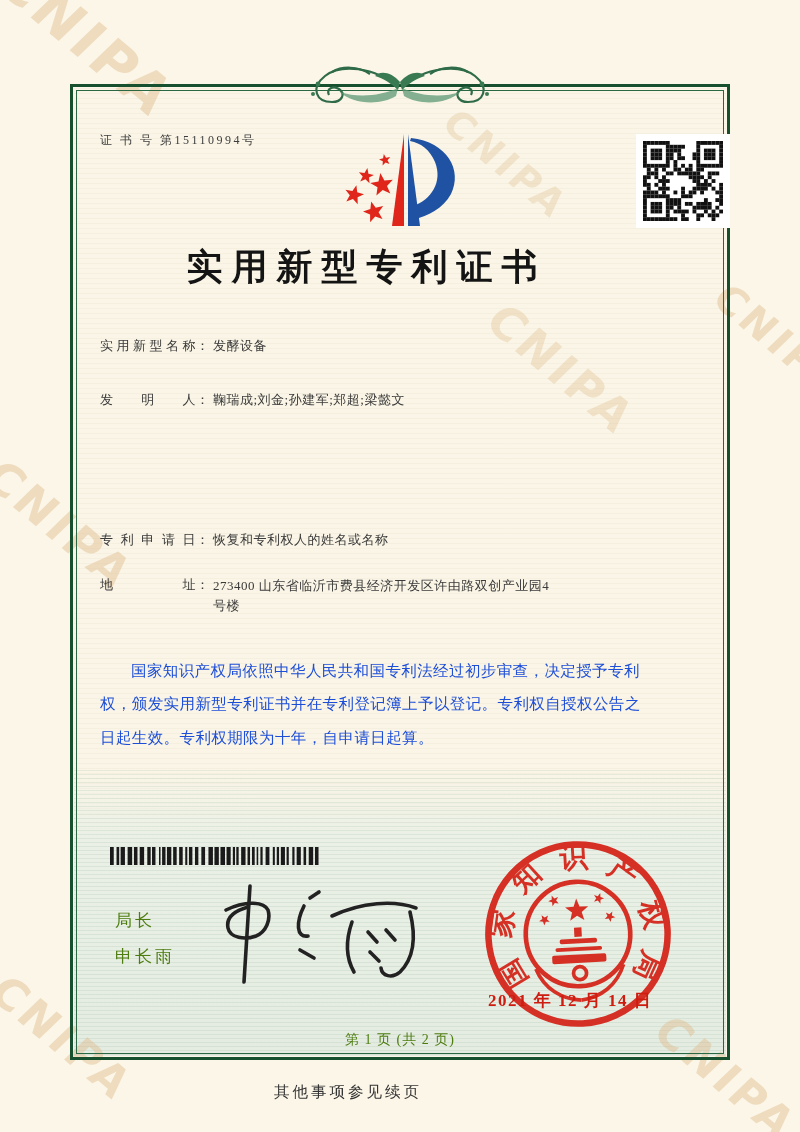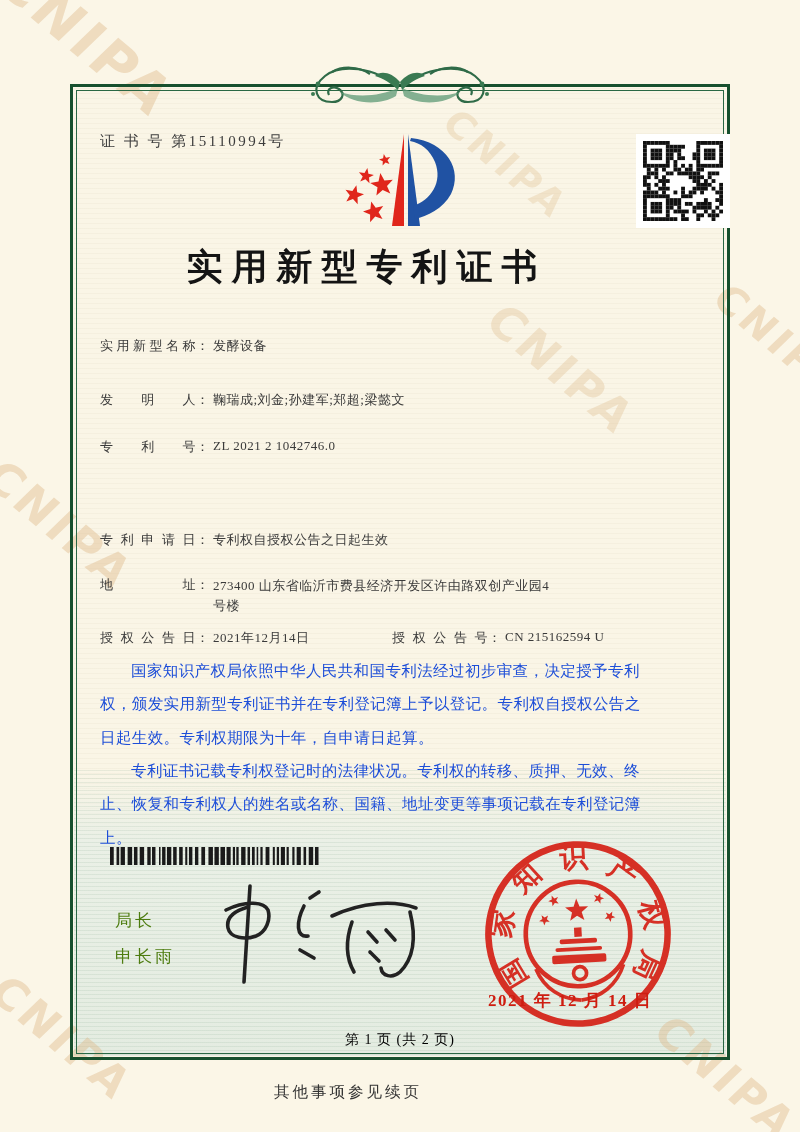--- a/index.html
+++ b/index.html
@@ -39,21 +39,21 @@
     position:absolute; left:74px; top:770px; width:652px; height:286px; z-index:0;
     background:
       repeating-linear-gradient(180deg, rgba(120,160,132,.14) 0 1px, transparent 1px 4px),
       linear-gradient(180deg, rgba(230,238,227,0) 0%, #eaf0e6 25%, #e4ece1 100%);
   }
   
   .ornament{ position:absolute; left:280px; top:58px; z-index:3; }
   
   .cert-no{
     position:absolute; left:100px; top:132px; z-index:3;
-    font-size:15px; letter-spacing:2.5px; color:#3c3c3c;
+    font-size:12px; letter-spacing:2.5px; color:#3c3c3c;
   }
   .logo{ position:absolute; left:333px; top:124px; z-index:3; }
   .qr{
     position:absolute; left:636px; top:134px; width:94px; height:94px; z-index:3;
     background:#ffffff; padding:7px;
   }
   .title{
     position:absolute; left:0; top:243px; width:733px; z-index:3;
     text-align:center; font-size:36px; font-weight:700;
     letter-spacing:9px; color:#141414;
@@ -82,21 +82,21 @@
   .sig-script{ position:absolute; left:212px; top:880px; z-index:4; }
   .seal{ position:absolute; left:480px; top:836px; z-index:3; transform:rotate(-3deg); opacity:.94; }
   .seal-date{
     position:absolute; left:488px; top:977px; z-index:4;
     font-size:17px; font-weight:700; color:#ce1d10; letter-spacing:1.5px;
     white-space:nowrap;
     margin-top:12px;
   }
   .page-indicator{
     position:absolute; left:70px; top:1031px; width:660px; z-index:3;
-    text-align:center; font-size:14px; color:#000000; letter-spacing:1px;
+    text-align:center; font-size:14px; color:#4d7c0f; letter-spacing:1px;
   }
   .continuation{
     position:absolute; left:0; top:1082px; width:696px; z-index:3;
     text-align:center; font-size:15.5px; color:#333; letter-spacing:3px;
   }
 </style>
 </head>
 <body>
 
 <div class="page">
@@ -393,40 +393,30 @@
       </svg></div>
 
   <div class="title">实用新型专利证书</div>
 
   <div class="frow" style="top:337px;">
     <span class="flabel">实用新型名称</span><span class="fsep">：</span><span class="fvalue">发酵设备</span>
   </div>
   <div class="frow" style="top:391px;">
     <span class="flabel">发明人</span><span class="fsep">：</span><span class="fvalue">鞠瑞成;刘金;孙建军;郑超;梁懿文</span>
   </div>
-  <div class="frow" style="top:438px;">
-    <span class="flabel">专利号</span><span class="fsep">：</span><span class="fvalue">ZL 2021 2 1042746.0</span>
-  </div>
   <div class="frow" style="top:531px;">
-    <span class="flabel">专利申请日</span><span class="fsep">：</span><span class="fvalue">专利权自授权公告之日起生效</span>
+    <span class="flabel">专利申请日</span><span class="fsep">：</span><span class="fvalue">恢复和专利权人的姓名或名称</span>
   </div>
   <div class="frow" style="top:576px;">
     <span class="flabel">地址</span><span class="fsep">：</span><span class="fvalue addr">273400 山东省临沂市费县经济开发区许由路双创产业园4
 号楼</span>
   </div>
-  <div class="frow" style="top:629px; width:560px;">
-    <span class="flabel">授权公告日</span><span class="fsep">：</span><span class="fvalue">2021年12月14日</span>
-    <span class="grant2">
-      <span class="flabel">授权公告号</span><span class="fsep">：</span><span class="fvalue">CN 215162594 U</span>
-    </span>
-  </div>
 
   <div class="paras">
     <p>国家知识产权局依照中华人民共和国专利法经过初步审查，决定授予专利权，颁发实用新型专利证书并在专利登记簿上予以登记。专利权自授权公告之日起生效。专利权期限为十年，自申请日起算。</p>
-    <p>专利证书记载专利权登记时的法律状况。专利权的转移、质押、无效、终止、恢复和专利权人的姓名或名称、国籍、地址变更等事项记载在专利登记簿上。</p>
   </div>
 
   <svg class="barcode" id="barcode-svg" width="212" height="18" viewBox="0 0 212 18">
       <rect x="0.00" y="0" width="3.75" height="18" fill="#1a1a1a"></rect>
       <rect x="6.53" y="0" width="2.66" height="18" fill="#1a1a1a"></rect>
       <rect x="10.63" y="0" width="4.30" height="18" fill="#1a1a1a"></rect>
       <rect x="17.62" y="0" width="4.52" height="18" fill="#1a1a1a"></rect>
       <rect x="23.95" y="0" width="3.52" height="18" fill="#1a1a1a"></rect>
       <rect x="29.70" y="0" width="4.42" height="18" fill="#1a1a1a"></rect>
       <rect x="37.30" y="0" width="3.38" height="18" fill="#1a1a1a"></rect>

